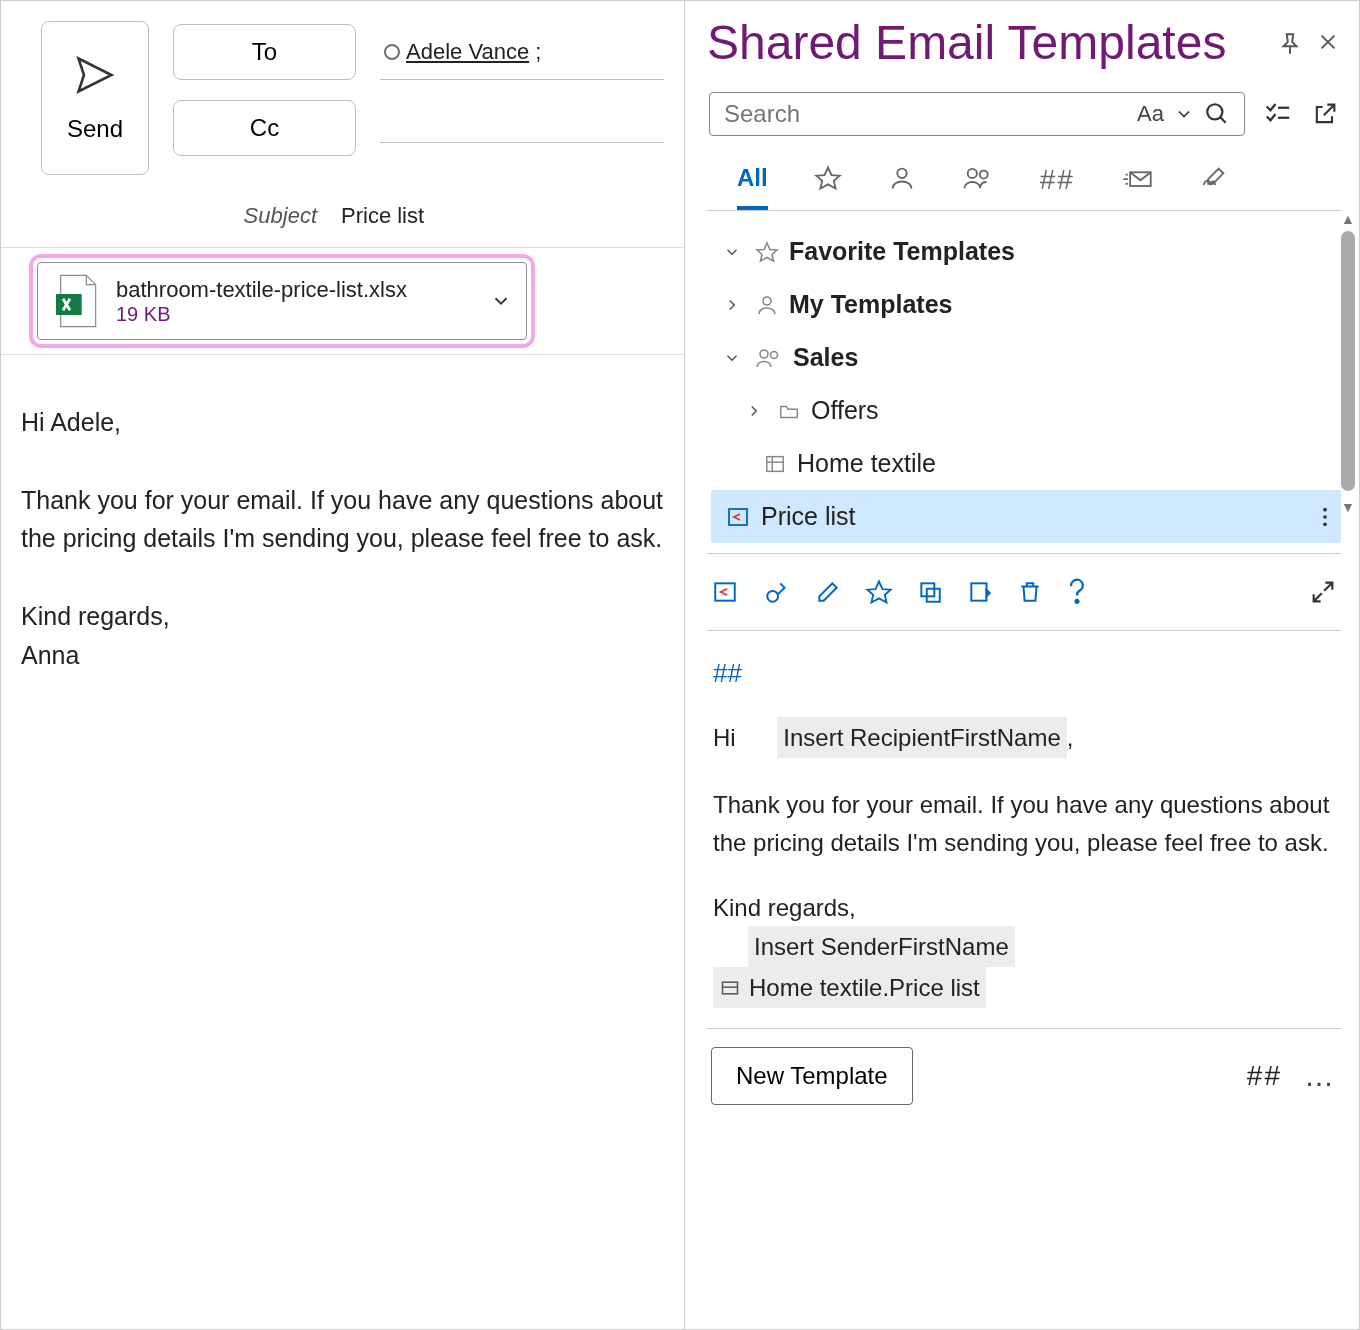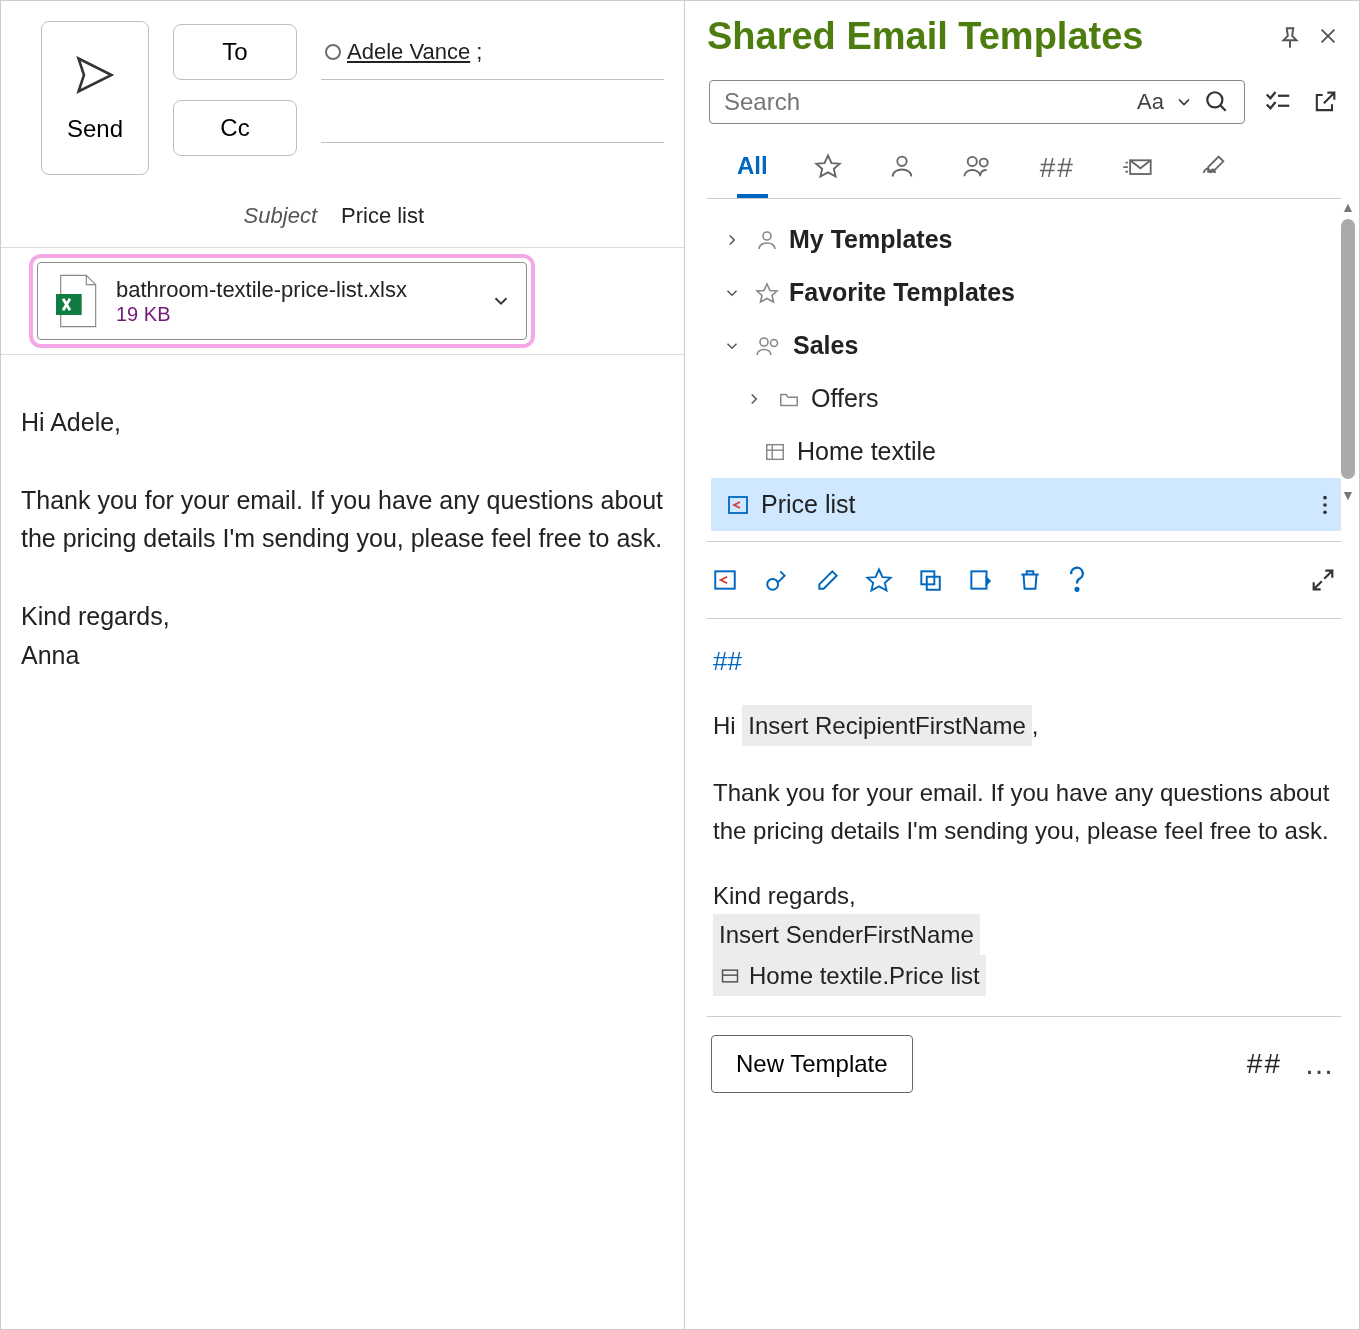--- a/index.html
+++ b/index.html
@@ -41,21 +41,21 @@
     cursor: pointer;
   }
   .fields { flex: 1; }
   .field-row {
     display: flex;
     align-items: center;
     gap: 24px;
     min-height: 62px;
   }
   .field-btn {
-    width: 124px;
+    width: 183px;
     height: 56px;
     border: 1px solid #bfbfbf;
     border-radius: 8px;
     background: #fff;
     font-size: 24px;
     cursor: pointer;
   }
   .field-input-area {
     flex: 1;
     border-bottom: 1px solid #bfbfbf;
@@ -112,21 +112,21 @@
     display: flex;
     flex-direction: column;
     padding: 14px 18px 0 22px;
   }
   .pane-head {
     display: flex;
     align-items: center;
     gap: 16px;
     padding-bottom: 18px;
   }
-  .pane-title { flex: 1; font-size: 38px; color: #4d7c0f; font-weight: 700;}
+  .pane-title { flex: 1; font-size: 48px; color: #701a75; font-weight: 400;}
   .pane-head-icon { width: 24px; height: 24px; color: #555; cursor: pointer; }
   .search-row { display: flex; align-items: center; gap: 18px; padding: 4px 2px 0 2px; }
   .search-box {
     flex: 1;
     border: 1px solid #888;
     border-radius: 4px;
     height: 44px;
     display: flex;
     align-items: center;
     padding: 0 14px;
@@ -183,20 +183,21 @@
   .divider { border-top: 1px solid #ccc; margin: 10px 0; }
   .action-bar { display: flex; align-items: center; gap: 24px; padding: 14px 4px; color: #0067c0; }
   .action-bar .spacer { flex: 1; }
   .action-bar .ai { cursor: pointer; display:flex; }
   .preview { padding: 12px 6px 20px 6px; font-size: 24px; line-height: 1.55; color:#222;}
   .preview .hash { color: #0067c0; font-size: 26px; margin-bottom: 18px; display:inline-block; }
   .preview .placeholder {
     background: #ececec;
     padding: 2px 6px;
     display: inline-block;
+    margin-left: 35px;
   }
   .preview .linked {
     background: #ececec;
     padding: 2px 6px;
     display: inline-flex;
     align-items: center;
     gap: 8px;
   }
   .bottom-bar { display: flex; align-items: center; gap: 22px; padding: 18px 4px 24px 4px; border-top: 1px solid #ccc;}
   .new-template-btn {
@@ -351,43 +352,43 @@
   <div class="tree">
     <div class="scroll-stub">
       <span class="tri">▲</span>
       <div class="bar"></div>
       <div style="flex:1;height:50px"></div>
       <span class="tri">▼</span>
     </div>
     <div class="tree-row bold">
       <span class="tw">
           <svg width="18" height="18" viewBox="0 0 24 24" fill="none" stroke="#555" stroke-width="2">
+            <polyline points="6 9 12 15 18 9"></polyline>
+          </svg>
+        </span>
+      <span class="ic">
+          <svg width="24" height="24" viewBox="0 0 24 24" fill="none" stroke="#888" stroke-width="1.6">
+            <polygon points="12 3 15 9.5 22 10 17 14.5 18.5 21 12 17.5 5.5 21 7 14.5 2 10 9 9.5"></polygon>
+          </svg>
+        </span>
+      <span class="lbl">Favorite Templates</span>
+    </div>
+    <div class="tree-row bold">
+      <span class="tw">
+          <svg width="18" height="18" viewBox="0 0 24 24" fill="none" stroke="#555" stroke-width="2">
             <polyline points="9 6 15 12 9 18"></polyline>
           </svg>
         </span>
       <span class="ic">
           <svg width="24" height="24" viewBox="0 0 24 24" fill="none" stroke="#888" stroke-width="1.6">
             <circle cx="12" cy="8" r="4"></circle>
             <path d="M4 21c0-4 4-6 8-6s8 2 8 6"></path>
           </svg>
         </span>
       <span class="lbl">My Templates</span>
-    </div>
-    <div class="tree-row bold">
-      <span class="tw">
-          <svg width="18" height="18" viewBox="0 0 24 24" fill="none" stroke="#555" stroke-width="2">
-            <polyline points="6 9 12 15 18 9"></polyline>
-          </svg>
-        </span>
-      <span class="ic">
-          <svg width="24" height="24" viewBox="0 0 24 24" fill="none" stroke="#888" stroke-width="1.6">
-            <polygon points="12 3 15 9.5 22 10 17 14.5 18.5 21 12 17.5 5.5 21 7 14.5 2 10 9 9.5"></polygon>
-          </svg>
-        </span>
-      <span class="lbl">Favorite Templates</span>
     </div>
     <div class="tree-row bold">
       <span class="tw">
           <svg width="18" height="18" viewBox="0 0 24 24" fill="none" stroke="#555" stroke-width="2">
             <polyline points="6 9 12 15 18 9"></polyline>
           </svg>
         </span>
       <span class="ic">
           <svg width="28" height="24" viewBox="0 0 28 24" fill="none" stroke="#888" stroke-width="1.6">
             <circle cx="9" cy="8" r="4"></circle>

